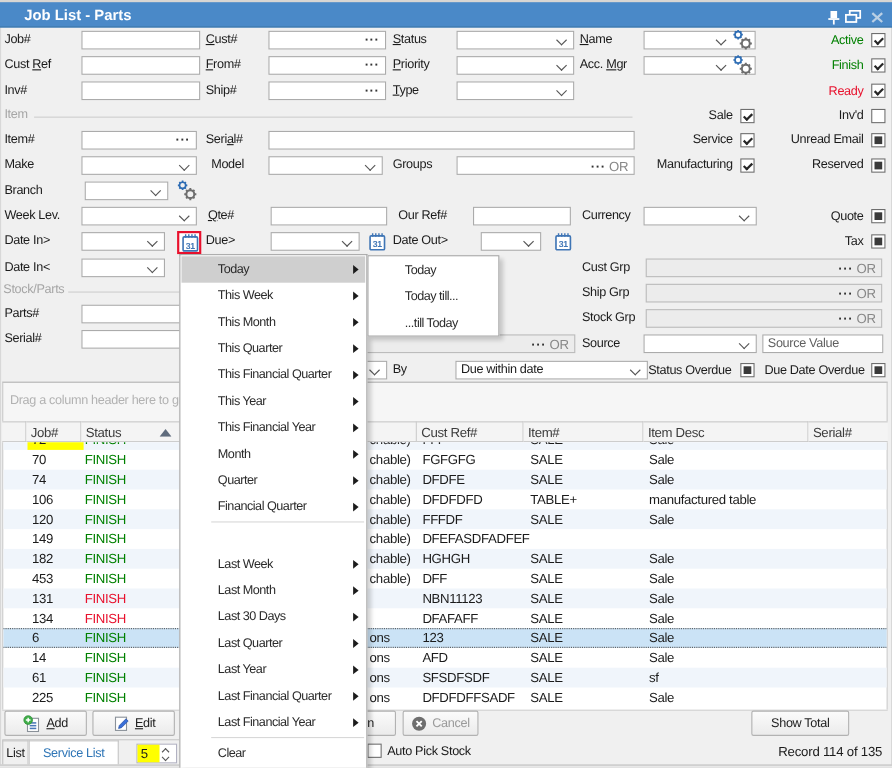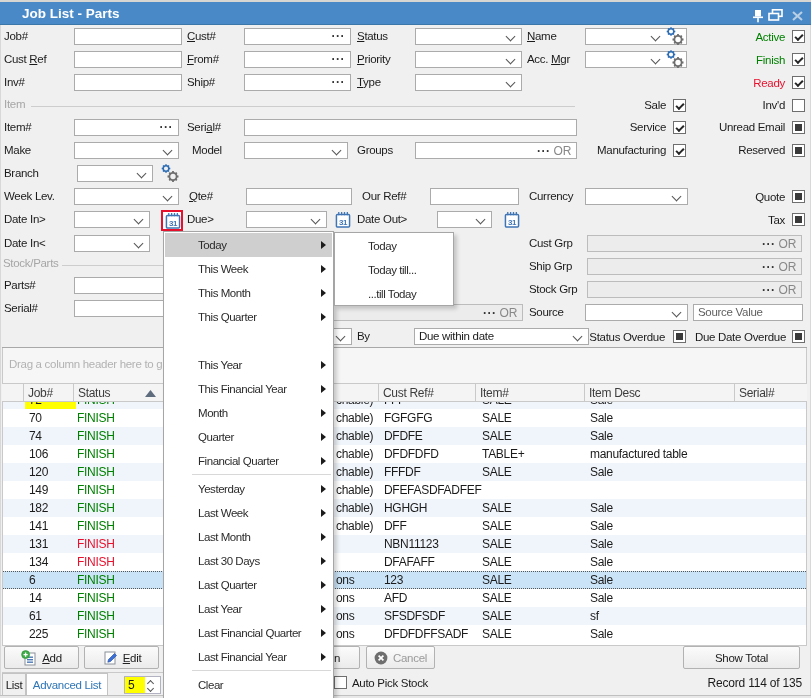--- a/index.html
+++ b/index.html
@@ -270,21 +270,21 @@
 </div>
 <div class="row stripe" style="top:97px">
   <div class="rc" style="left:26px">182</div>
       <div class="rc grn st" style="left:74px">FINISH</div>
   <div class="rc" style="left:333px">chable)</div>
       <div class="rc" style="left:381px">HGHGH</div>
   <div class="rc" style="left:479px">SALE</div>
       <div class="rc" style="left:587px">Sale</div>
 </div>
 <div class="row" style="top:115px">
-  <div class="rc" style="left:26px">141</div>
+  <div class="rc" style="left:26px">453</div>
       <div class="rc grn st" style="left:74px">FINISH</div>
   <div class="rc" style="left:333px">chable)</div>
       <div class="rc" style="left:381px">DFF</div>
   <div class="rc" style="left:479px">SALE</div>
       <div class="rc" style="left:587px">Sale</div>
 </div>
 <div class="row stripe" style="top:133px">
   <div class="rc" style="left:26px">131</div>
       <div class="rc red st" style="left:74px">FINISH</div>
   <div class="rc" style="left:381px">NBN11123</div>
@@ -358,26 +358,26 @@
 <div class="btn" style="left:286px;width:74px;justify-content:flex-end;padding-right:19px">
     <span>Run</span>
   </div>
 <div class="btn" style="left:366px;width:69px">
 <svg width="14" height="14" viewBox="0 0 14 14">
       <circle cx="7" cy="7" r="6.4" fill="#6e6e6e"></circle>
       <path d="M4.6 4.6 L9.4 9.4 M9.4 4.6 L4.6 9.4" stroke="#fff" stroke-width="1.7"></path>
     </svg>
 <span style="color:#9a9a9a">Cancel</span>
   </div>
-<div class="btn" style="left:683px;width:117px">
+<div class="btn" style="left:683px;width:89px">
     <span>Show Total</span>
   </div>
 
 <div class="tab" style="left:2px;width:24px;background:#f0f0f0;border:1px solid #c3c3c3;border-bottom:none">List</div>
-<div class="tab" style="left:26px;width:82px;background:#fff;border:1px solid #c3c3c3;border-bottom:none;color:#2e75b6">Advanced List</div>
+<div class="tab" style="left:26px;width:82px;background:#fff;border:1px solid #c3c3c3;border-bottom:none;color:#2e75b6">Service List</div>
 <div class="ab" style="left:2px;top:672px;width:161px;height:1px;background:#c9c9c9"></div>
 <div class="ab" style="left:124px;top:676px;width:37px;height:18px;background:#fff;border:1px solid #b2b2c2;box-sizing:border-box">
 <div style="position:absolute;left:0;top:0;width:20px;height:16px;background:#ffff00">
       <span style="position:absolute;left:3px;top:1px;font-size:12px">5</span>
     </div>
 <div style="position:absolute;right:7px;top:4px;width:4px;height:4px;border-right:1.6px solid #555;border-bottom:1.6px solid #555;transform:rotate(-135deg)"></div>
 <div style="position:absolute;right:7px;top:9px;width:4px;height:4px;border-right:1.6px solid #555;border-bottom:1.6px solid #555;transform:rotate(45deg)"></div>
 </div>
 <div class="cb" style="left:334px;top:676px"></div>
 <div class="lb" style="left:352px;top:676px">Auto Pick Stock</div>
@@ -439,27 +439,27 @@
       <circle cx="16" cy="14.5" r="3.6"></circle>
       <path d="M16 9 V11 M16 18 V20 M10.5 14.5 H12.5 M19.5 14.5 H21.5 M12.2 10.7 L13.6 12.1 M18.4 16.9 L19.8 18.3 M19.8 10.7 L18.4 12.1 M13.6 16.9 L12.2 18.3"></path>
     </g>
   </svg>
 
 <div class="menu" style="left:163px;top:231px;width:171px;height:467px;border-bottom:none">
 <div class="mi" style="top:1px;background:#cfcfcf">Today<i></i></div>
 <div class="mi" style="top:25px">This Week<i></i></div>
 <div class="mi" style="top:49px">This Month<i></i></div>
 <div class="mi" style="top:73px">This Quarter<i></i></div>
+<div class="mi" style="top:97px">This Financial Quarter<i></i></div>
 <div class="mi" style="top:121px">This Year<i></i></div>
 <div class="mi" style="top:145px">This Financial Year<i></i></div>
 <div class="mi" style="top:169px">Month<i></i></div>
 <div class="mi" style="top:193px">Quarter<i></i></div>
 <div class="mi" style="top:217px">Financial Quarter<i></i></div>
 <div class="ms" style="top:242px"></div>
-<div class="mi" style="top:245px">Yesterday<i></i></div>
 <div class="mi" style="top:269px">Last Week<i></i></div>
 <div class="mi" style="top:293px">Last Month<i></i></div>
 <div class="mi" style="top:317px">Last 30 Days<i></i></div>
 <div class="mi" style="top:341px">Last Quarter<i></i></div>
 <div class="mi" style="top:365px">Last Year<i></i></div>
 <div class="mi" style="top:389px">Last Financial Quarter<i></i></div>
 <div class="mi" style="top:413px">Last Financial Year<i></i></div>
 <div class="ms" style="top:438px"></div>
 <div class="mi" style="top:441px">Clear</div>
 </div>

